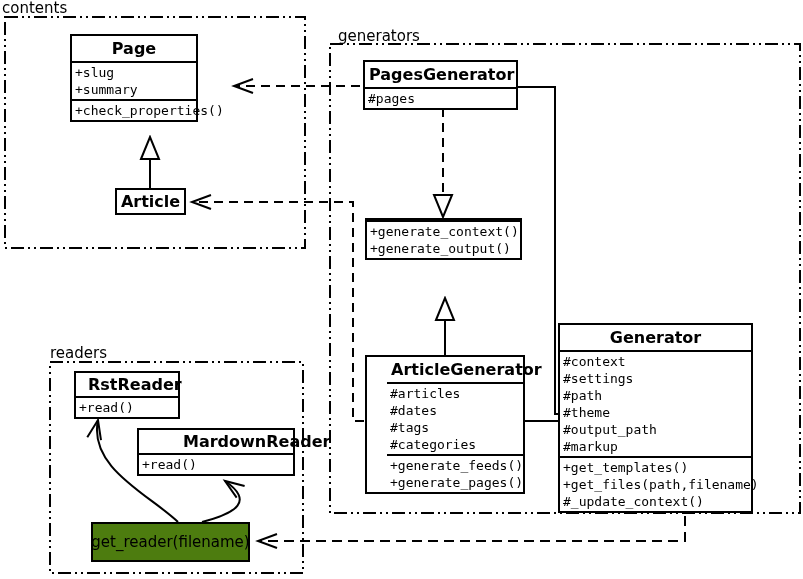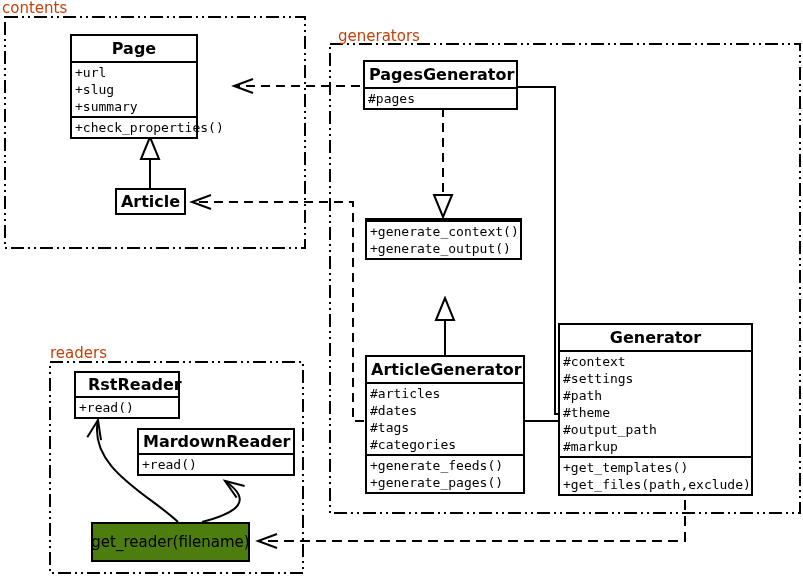--- a/index.html
+++ b/index.html
@@ -1,20 +1,20 @@
 <!DOCTYPE html>
 <html><head>
 <meta charset="utf-8">
 <style>
   html,body{margin:0;padding:0;}
   body{width:803px;height:579px;background:#ffffff;position:relative;overflow:hidden;
        font-family:"DejaVu Sans",sans-serif;color:#000;}
   #stage{position:absolute;left:0;top:0;width:803px;height:579px;}
   svg.layer{position:absolute;left:0;top:0;}
-  .pkg-label{position:absolute;font-size:15px;line-height:17px;color:#c2410c;}
+  .pkg-label{position:absolute;font-size:15px;line-height:17px;color:#000000;}
   .uml-class{position:absolute;background:#fff;border:2px solid #000;box-sizing:border-box;}
   .uml-title{font-weight:bold;font-size:16px;line-height:19px;text-align:center;padding:3px 4px;}
   .uml-stereo{font-family:"DejaVu Sans Mono",monospace;font-weight:normal;font-size:13px;line-height:15px;text-align:center;padding-top:3px;}
   .uml-sec{border-top:2px solid #000;font-family:"DejaVu Sans Mono",monospace;font-size:13px;line-height:17px;padding:1px 3px;white-space:nowrap;}
   .uml-plain{position:absolute;background:#4d7c0f;border:2px solid #000;box-sizing:border-box;
              display:flex;align-items:center;justify-content:center;font-size:15px;}
 </style>
 </head>
 <body>
 
@@ -55,21 +55,20 @@
     <path d="M 202 522 C 237 513 254 501 225 481" fill="none" stroke="#000" stroke-width="2" marker-end="url(#open)"></path>
   </svg>
 
   <div class="pkg-label" style="left:2px;top:0px;">contents</div>
   <div class="pkg-label" style="left:330px;top:28px;margin-left:8px;">generators</div>
   <div class="pkg-label" style="left:50px;top:345px;">readers</div>
 
   <div class="uml-class" style="left:70px;top:34px;width:128px;">
     <div class="uml-title">Page</div>
     <div class="uml-sec">
-      <div>+url</div>
       <div>+slug</div>
       <div>+summary</div>
     </div>
     <div class="uml-sec">
       <div>+check_properties()</div>
     </div>
   </div>
 
   <div class="uml-class" style="left:115px;top:188px;width:71px;">
     <div class="uml-title" style="padding:2px 0;">Article</div>
@@ -82,21 +81,21 @@
     </div>
   </div>
 
   <div class="uml-class" style="left:365px;top:218px;width:157px;">
     <div class="uml-sec">
       <div>+generate_context()</div>
       <div>+generate_output()</div>
     </div>
   </div>
 
-  <div class="uml-class" style="left:365px;top:355px;width:160px;">
+  <div class="uml-class" style="left:365px;top:355px;width:160px;padding-left:20px;">
     <div class="uml-title">ArticleGenerator</div>
     <div class="uml-sec">
       <div>#articles</div>
       <div>#dates</div>
       <div>#tags</div>
       <div>#categories</div>
     </div>
     <div class="uml-sec">
       <div>+generate_feeds()</div>
       <div>+generate_pages()</div>
@@ -108,33 +107,34 @@
     <div class="uml-sec">
       <div>#context</div>
       <div>#settings</div>
       <div>#path</div>
       <div>#theme</div>
       <div>#output_path</div>
       <div>#markup</div>
     </div>
     <div class="uml-sec">
       <div>+get_templates()</div>
-      <div>+get_files(path,exclude)</div>
+      <div>+get_files(path,filename)</div>
+      <div>#_update_context()</div>
     </div>
   </div>
 
   <div class="uml-class" style="left:74px;top:371px;width:106px;">
     <div class="uml-title" style="padding:2px 12px;">RstReader</div>
     <div class="uml-sec">
       <div>+read()</div>
     </div>
   </div>
 
   <div class="uml-class" style="left:137px;top:428px;width:158px;">
-    <div class="uml-title" style="padding:2px 4px;">MardownReader</div>
+    <div class="uml-title" style="padding:2px 4px;margin-left:40px;">MardownReader</div>
     <div class="uml-sec">
       <div>+read()</div>
     </div>
   </div>
 
   <div class="uml-plain" style="left:91px;top:522px;width:159px;height:40px;">get_reader(filename)</div>
 
 </div>
 
 </body></html>

